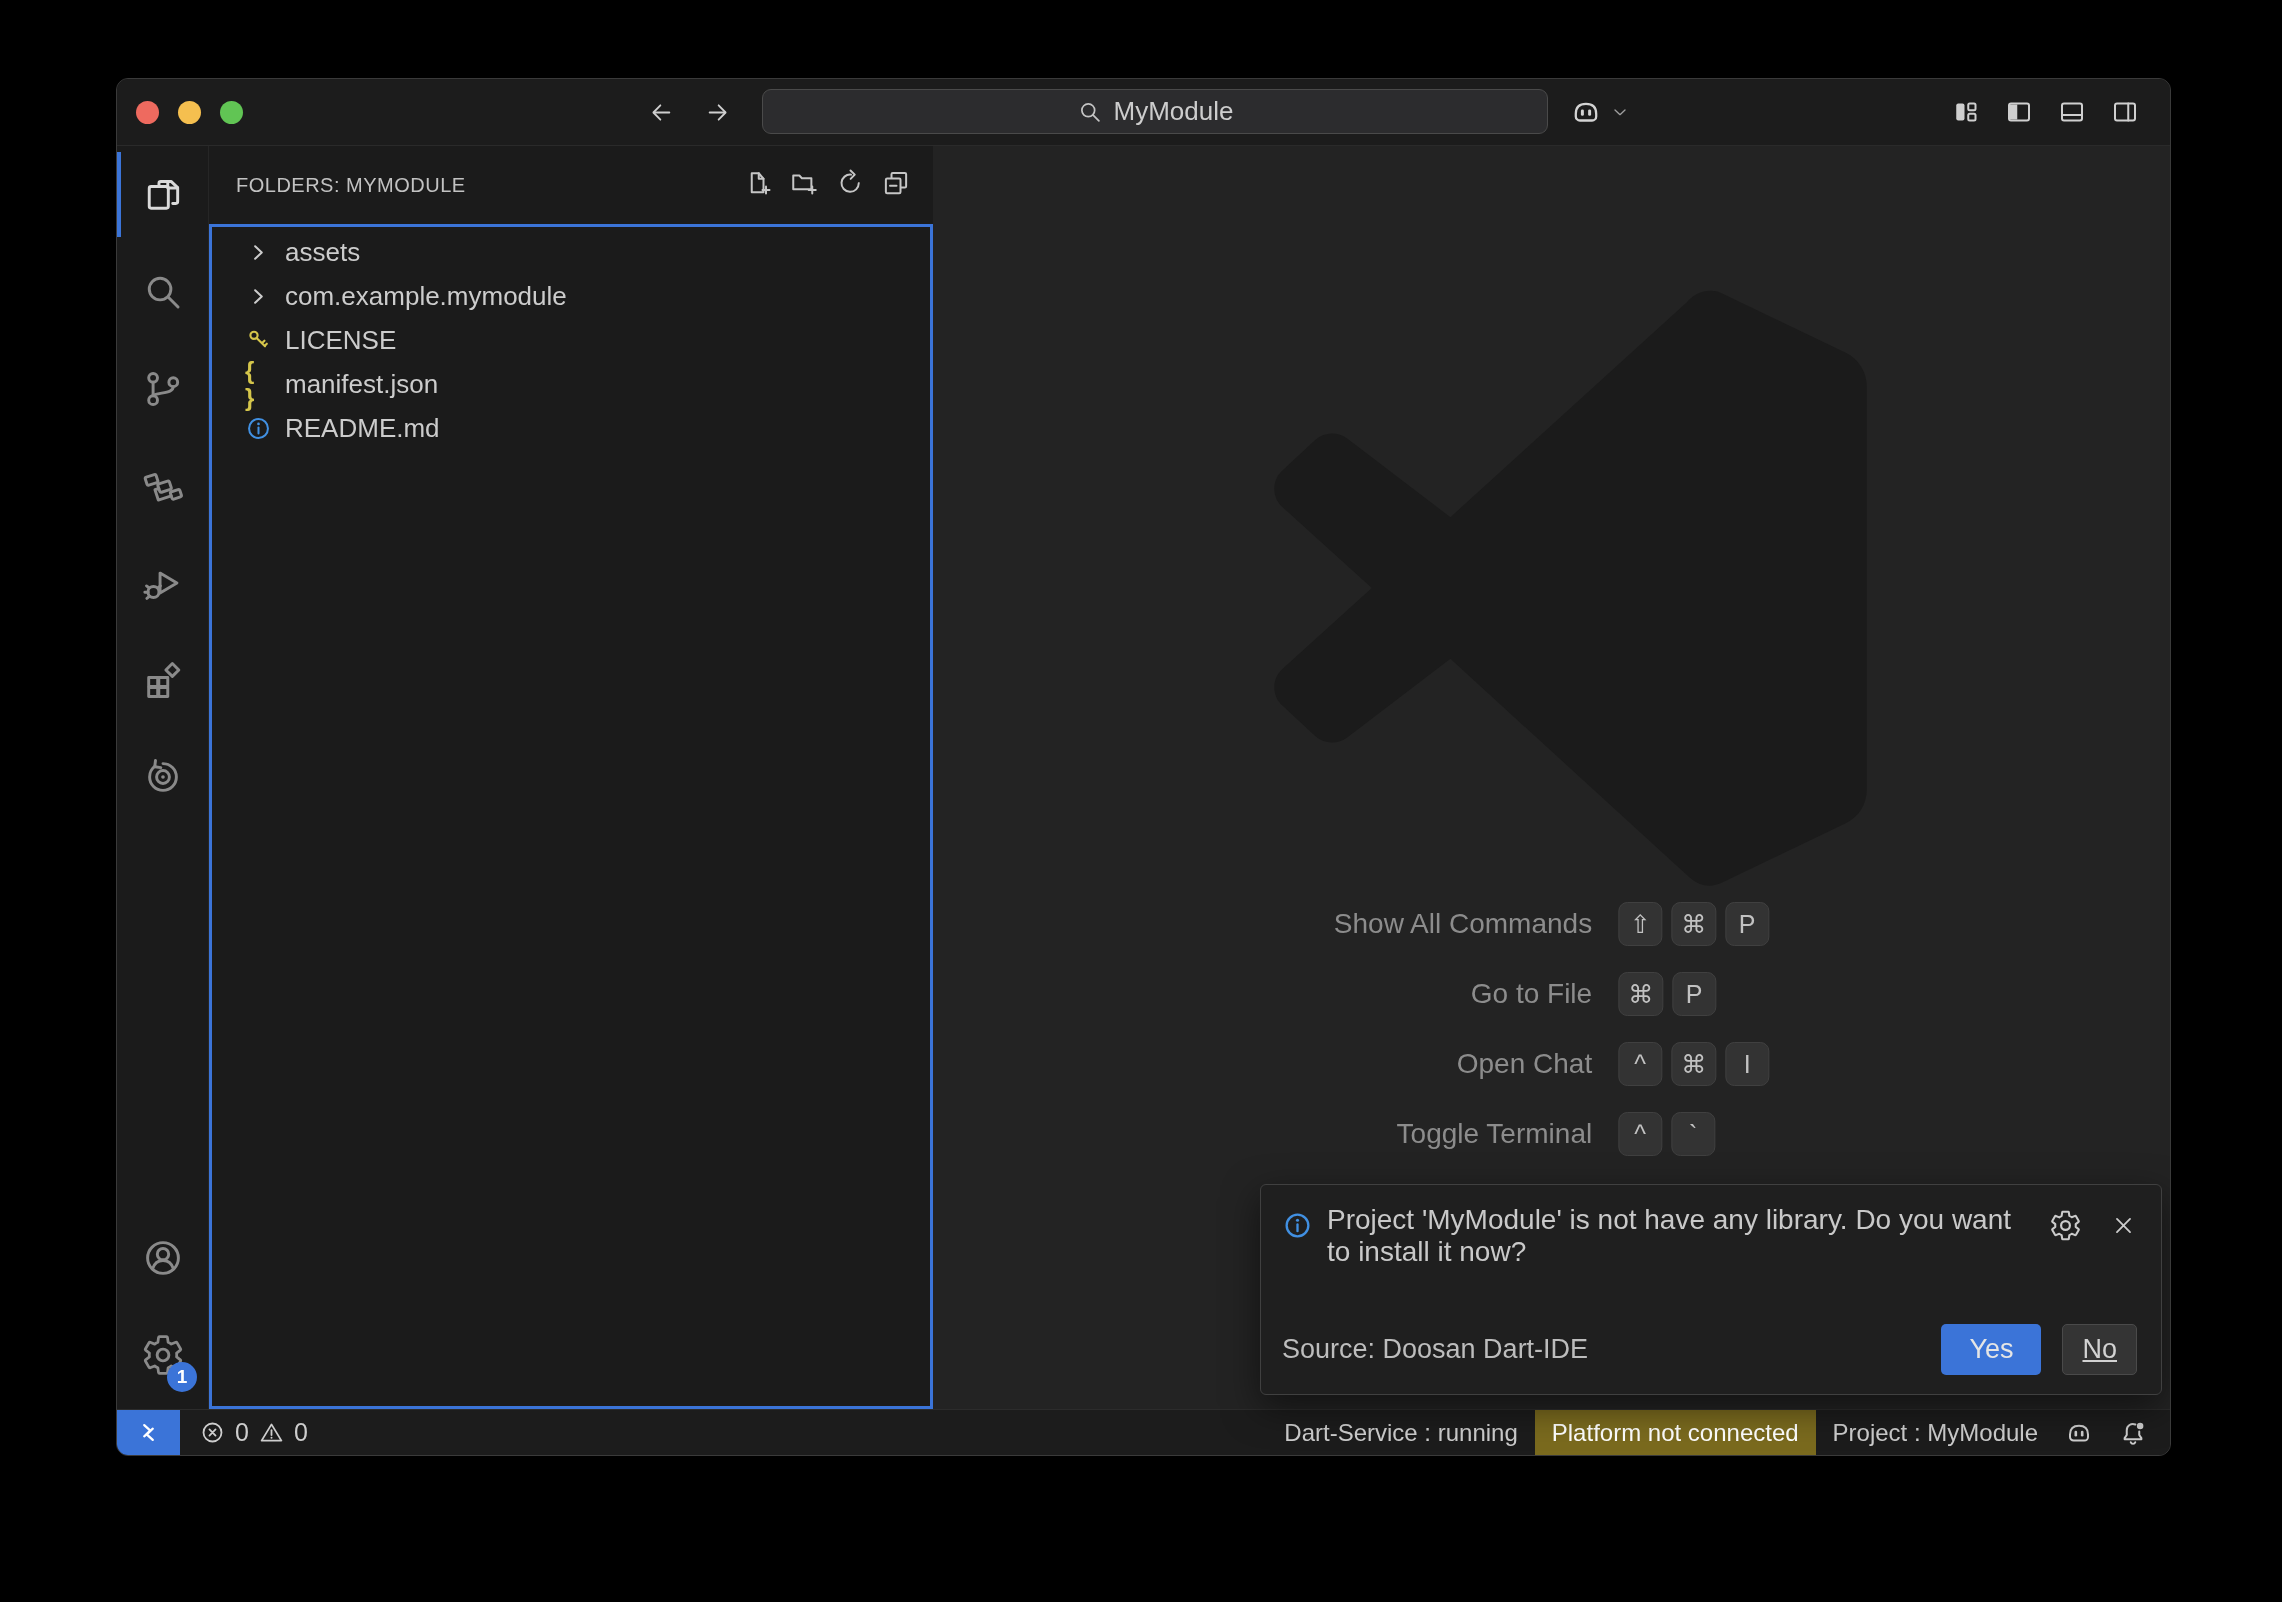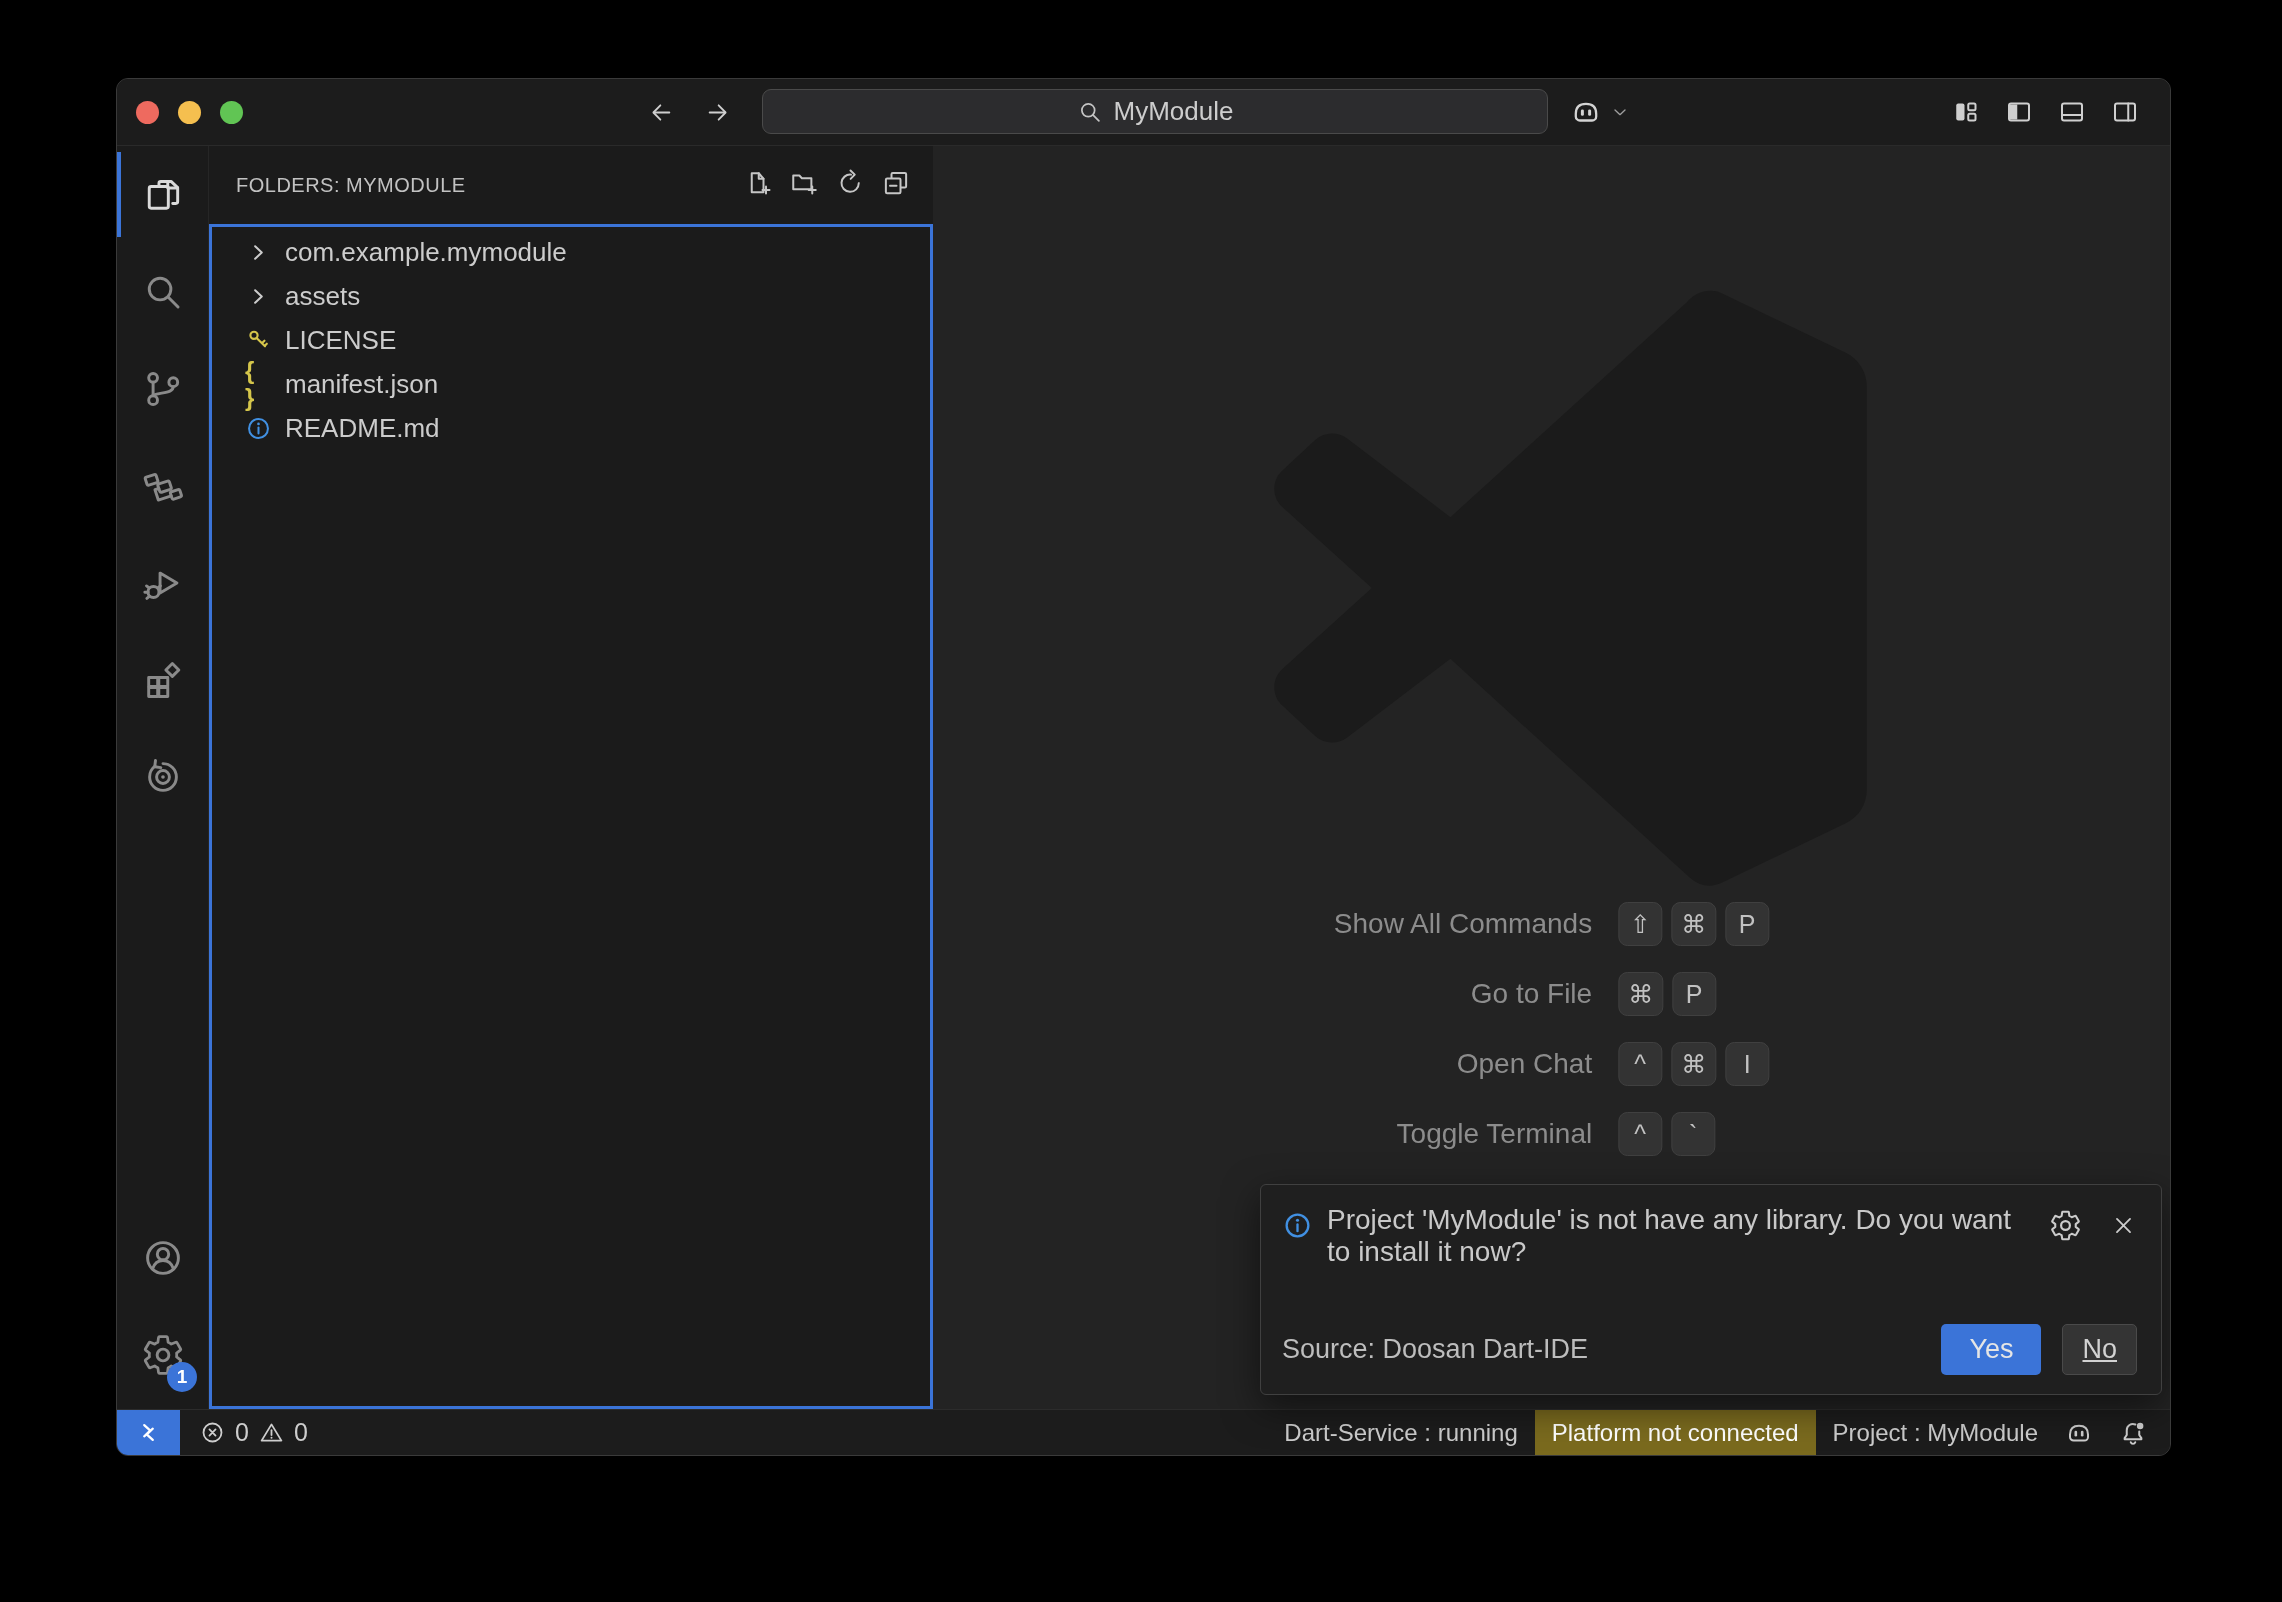--- a/index.html
+++ b/index.html
@@ -315,29 +315,29 @@
               </span></span>
           </span>
       </div>
       <div class="tree" id="tree">
           <div class="row">
             <span class="ic" style="color: rgb(204, 204, 204);">
               <svg viewBox="0 0 24 24">
                 <path d="M9 6.4 14.9 12 9 17.6" stroke-width="1.8"></path>
               </svg>
             </span>
-            <span>com.example.mymodule</span>
+            <span>assets</span>
           </div>
           <div class="row">
             <span class="ic" style="color: rgb(204, 204, 204);">
               <svg viewBox="0 0 24 24">
                 <path d="M9 6.4 14.9 12 9 17.6" stroke-width="1.8"></path>
               </svg>
             </span>
-            <span>assets</span>
+            <span>com.example.mymodule</span>
           </div>
           <div class="row">
             <span class="ic" style="color: rgb(213, 198, 75);">
               <svg viewBox="0 0 24 24">
                 <circle cx="8" cy="7.4" r="3.2" stroke-width="1.9"></circle>
                 <path d="M10.3 9.7 17.8 17.2M15 14.4l2.3-2.2M17.4 16.8l2-2" stroke-width="1.9"></path>
               </svg>
             </span>
             <span>LICENSE</span>
           </div>

